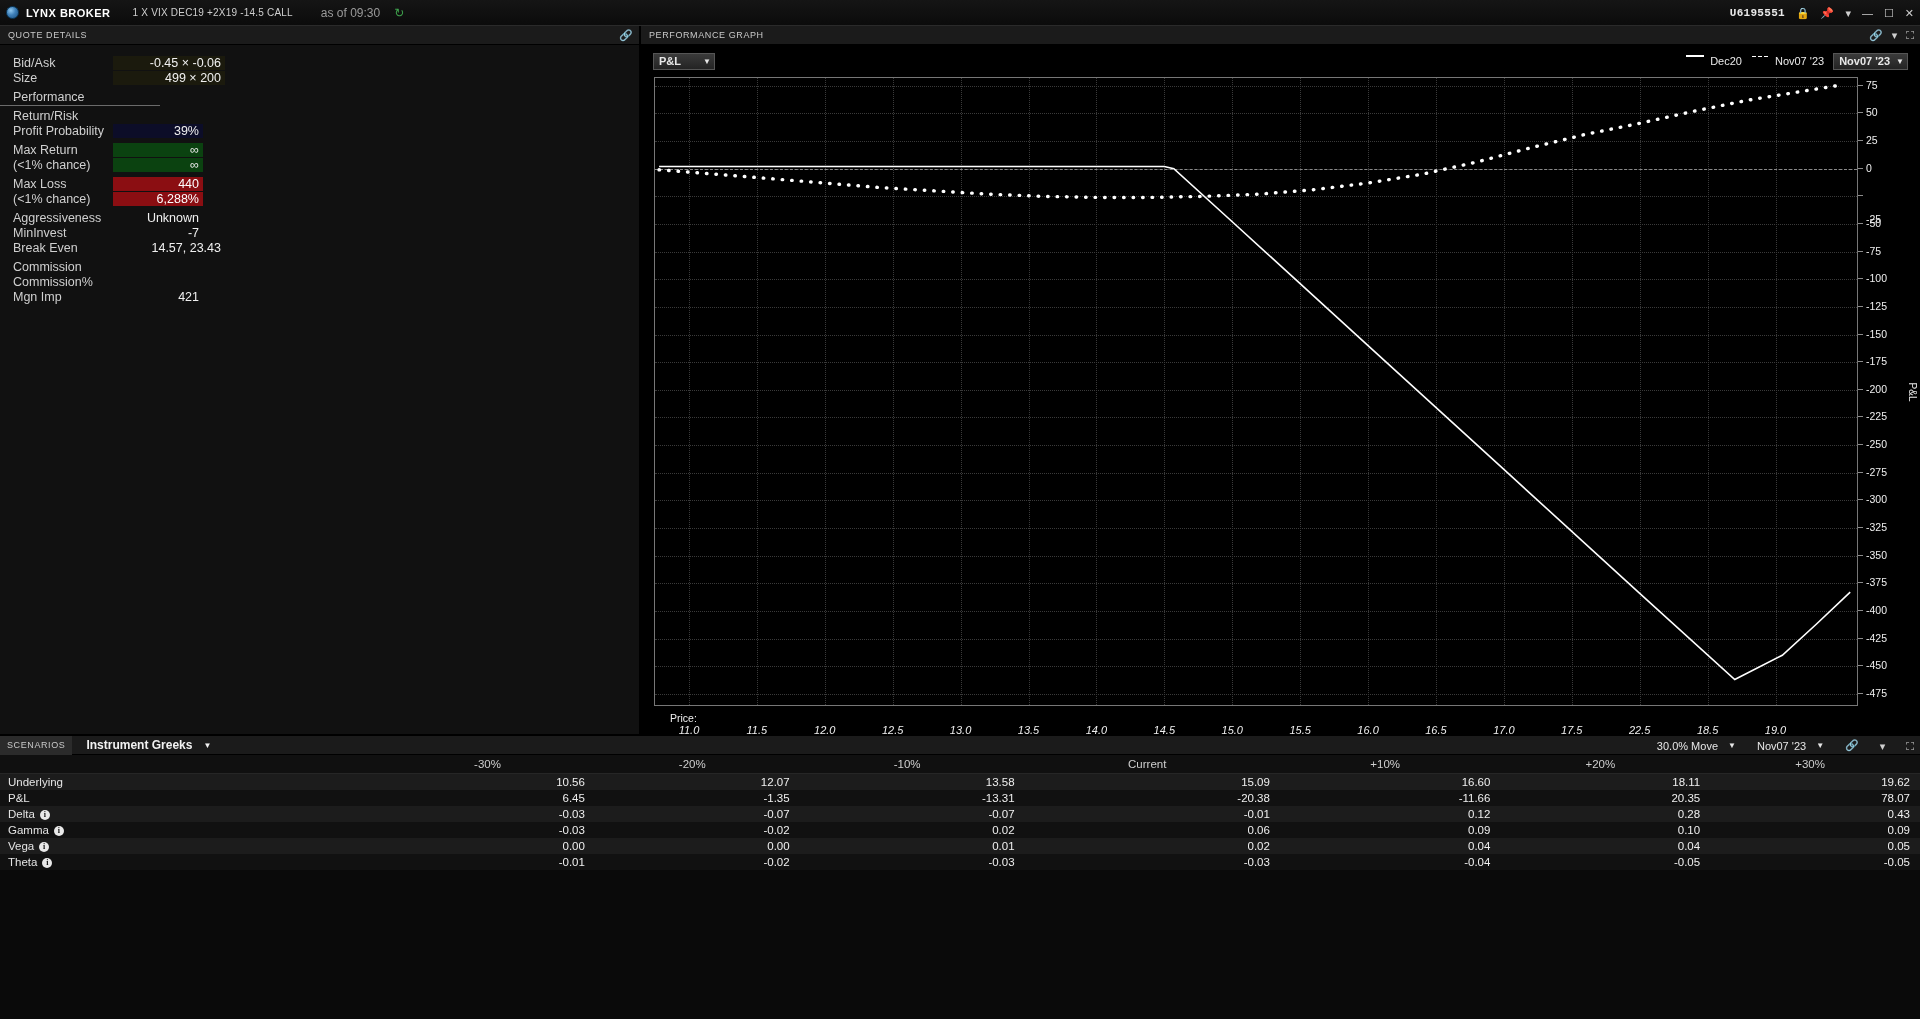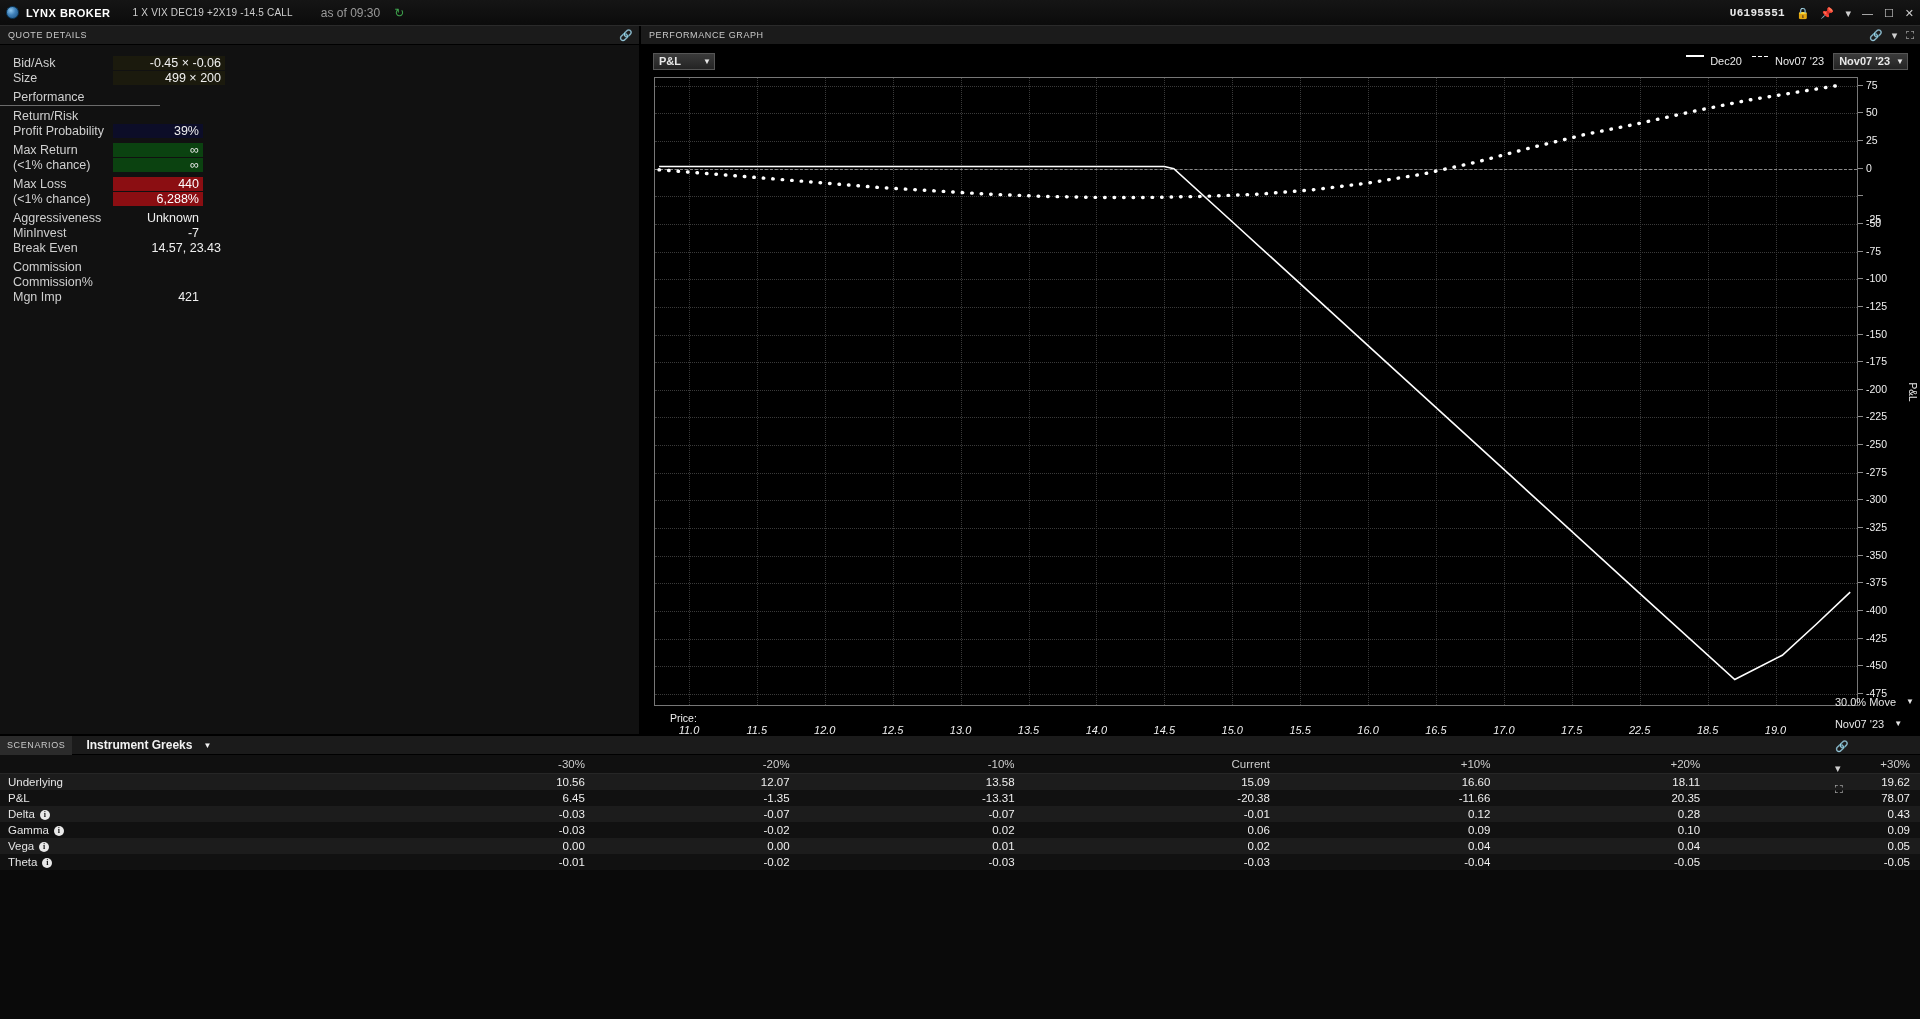--- a/index.html
+++ b/index.html
@@ -121,26 +121,26 @@
   #scen-head {
     height: 19px; background: #1b1b1b; display: flex; align-items: center;
     padding: 0 8px; position: relative; border-bottom: 1px solid #000;
   }
   #scen-tab {
     font-size: 9px; letter-spacing: .6px; color: #c9c9c9; text-transform: uppercase;
     background: #2b2b2b; height: 19px; display: flex; align-items: center;
     padding: 0 7px; margin-left: -8px;
   }
   #greeks-sel { font-size: 12px; color: #f2f2f2; font-weight: bold; margin-left: 14px; display: flex; align-items: center; gap: 5px; }
-  #scen-right { position: absolute; right: 6px; display: flex; align-items: flex-start; gap: 10px; font-size: 11px; color: #e6e6e6; flex-direction: column; }
+  #scen-right { position: absolute; right: 6px; display: flex; align-items: flex-end; gap: 21px; font-size: 11px; color: #e6e6e6; }
   .dd { display: flex; align-items: center; gap: 4px; }
 
   #scen-table { width: 100%; border-collapse: collapse; font-size: 11.5px; }
   #scen-table th {
-    font-weight: normal; color: #cfcfcf; text-align: right;
+    font-weight: normal; color: #cfcfcf; text-align: center;
     padding: 3px 10px 3px 0; background: #101010;
     border-bottom: 1px solid #262626;
   }
   #scen-table th.lbl { text-align: left; padding-left: 8px; }
   #scen-table td { text-align: right; padding: 2px 10px 2px 0; color: #efefef; }
   #scen-table td.lbl { text-align: left; padding-left: 8px; color: #e4e4e4; }
   #scen-table tr.odd td { background: #1c1c1c; }
   #scen-table tr.even td { background: #111111; }
   .info-ico {
     display: inline-flex; align-items: center; justify-content: center;

